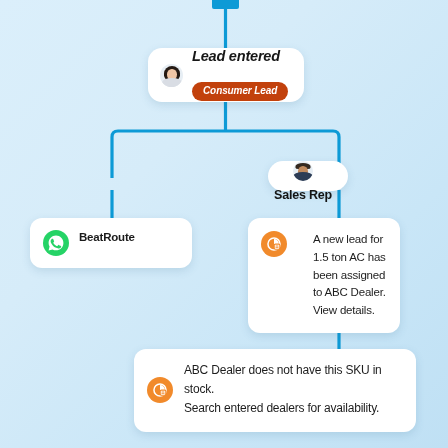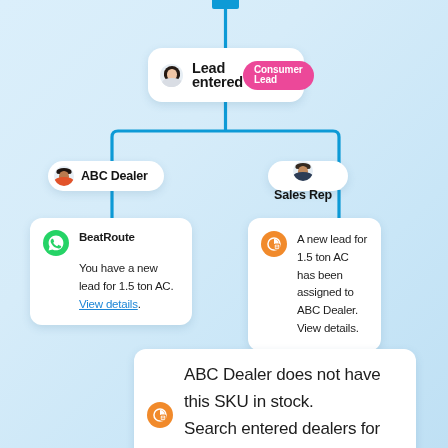--- a/index.html
+++ b/index.html
@@ -108,33 +108,33 @@
   .avatar.female .hair { background: #241a14; width: 16px; height: 15px; border-radius: 50% 50% 38% 38%; }
   .avatar.female .body { background: #d9dde4; }
   .avatar.female .face { background: #f0c6a6; }
   .avatar.dealer .hair { background: #1d1410; height: 6px; }
   .avatar.dealer .face { background: #b97a4e; }
   .avatar.dealer .body { background: #e2532a; }
   .avatar.rep .hair { background: #34281f; height: 6px; }
   .avatar.rep .face { background: #c08a5e; }
   .avatar.rep .body { background: #2c3c55; }
 
-  .node-texts { display: flex; flex-direction: row; gap: 0; }
+  .node-texts { display: flex; flex-direction: column; gap: 18px; font-style: italic; }
 
   #lead-entered-title {
     font-size: 14.5px;
     font-weight: bold;
     color: #171717;
     letter-spacing: -0.2px;
     line-height: 1;
   }
 
   #consumer-lead-badge {
     align-self: flex-start;
-    background: #ec4899;
+    background: #c2410c;
     color: #ffffff;
     font-size: 10px;
     font-weight: bold;
     letter-spacing: -0.1px;
     padding: 4px 11px 5px;
     border-radius: 999px;
     line-height: 1;
   }
 
   
@@ -162,24 +162,24 @@
   
   #card-whatsapp {
     left: 30px;
     top: 218px;
     width: 162px;
     padding: 12px 12px 12px 13px;
   }
   #card-crm-right {
     left: 248px;
     top: 218px;
-    width: 133px;
+    width: 152px;
     padding: 13px 12px 13px 13px;
     display: flex;
-    gap: 10px;
+    gap: 26px;
     align-items: flex-start;
   }
   #card-stock {
     left: 134px;
     top: 349px;
     width: 282px;
     padding: 12px 14px 13px 13px;
     display: flex;
     gap: 11px;
     align-items: center;
@@ -212,21 +212,21 @@
     line-height: 1.55;
     letter-spacing: -0.2px;
   }
 
   .link {
     color: #1c86d6;
     text-decoration: underline;
   }
 
   .stock-text {
-    font-size: 17px;
+    font-size: 12px;
     color: #1d1d1d;
     line-height: 1.6;
     letter-spacing: -0.2px;
   }
 </style>
 </head>
 <body>
 
 <div id="canvas">
 
@@ -252,28 +252,20 @@
       <div class="hair"></div>
       <div class="face"></div>
       <div class="body"></div>
     </div>
     <div class="node-texts">
       <div id="lead-entered-title">Lead entered</div>
       <div id="consumer-lead-badge">Consumer Lead</div>
     </div>
   </div>
 
-  <div class="chip" id="chip-abc-dealer">
-    <div class="avatar dealer">
-      <div class="hair short"></div>
-      <div class="face"></div>
-      <div class="body"></div>
-    </div>
-    <div class="label">ABC Dealer</div>
-  </div>
 
   <div class="chip" id="chip-sales-rep">
     <div class="avatar rep">
       <div class="hair short"></div>
       <div class="face"></div>
       <div class="body"></div>
     </div>
     <div class="label">Sales Rep</div>
   </div>
 
@@ -281,21 +273,20 @@
     <div class="app-row">
       <div class="icon-badge">
         <svg viewBox="0 0 26 26" aria-hidden="true">
           <circle cx="13" cy="13" r="13" fill="#25d366"></circle>
           <path d="M13 5.6c-4.1 0-7.4 3.3-7.4 7.4 0 1.3.35 2.55.97 3.62L5.6 20.4l3.9-.95a7.36 7.36 0 0 0 3.5.88c4.1 0 7.4-3.3 7.4-7.4S17.1 5.6 13 5.6z" fill="#ffffff"></path>
           <path d="M10.3 9.3c-.2-.45-.4-.46-.6-.47h-.5c-.17 0-.45.06-.69.32-.24.26-.9.88-.9 2.15s.93 2.49 1.06 2.66c.13.17 1.79 2.87 4.43 3.91 2.2.87 2.64.7 3.12.65.48-.04 1.54-.63 1.76-1.24.22-.61.22-1.13.15-1.24-.06-.11-.24-.17-.5-.3-.26-.13-1.54-.76-1.78-.85-.24-.09-.41-.13-.59.13-.17.26-.67.85-.82 1.02-.15.17-.3.2-.56.07-.26-.13-1.1-.41-2.09-1.3-.77-.69-1.3-1.54-1.45-1.8-.15-.26-.02-.4.11-.53.12-.12.26-.3.39-.46.13-.15.17-.26.26-.43.09-.17.04-.33-.02-.46-.06-.13-.57-1.41-.8-1.93z" fill="#25d366"></path>
         </svg>
       </div>
       <div class="msg-col">
         <div class="app-name">BeatRoute</div>
-        <div class="msg-text"><span>You have a new lead for 1.5 ton AC. </span><a class="link" href="#">View details</a><span>.</span></div>
       </div>
     </div>
   </div>
 
   <div class="card" id="card-crm-right">
     <div class="icon-badge">
       <svg viewBox="0 0 26 26" aria-hidden="true">
         <circle cx="13" cy="13" r="13" fill="#f18a2b"></circle>
         <path d="M13 6.2a6.8 6.8 0 1 0 0 13.6 6.8 6.8 0 0 0 0-13.6zm0 1.5a5.3 5.3 0 1 1 0 10.6 5.3 5.3 0 0 1 0-10.6z" fill="#ffffff"></path>
         <path d="M13 8.1v4.9h4.9A4.9 4.9 0 0 0 13 8.1z" fill="#ffffff"></path>

